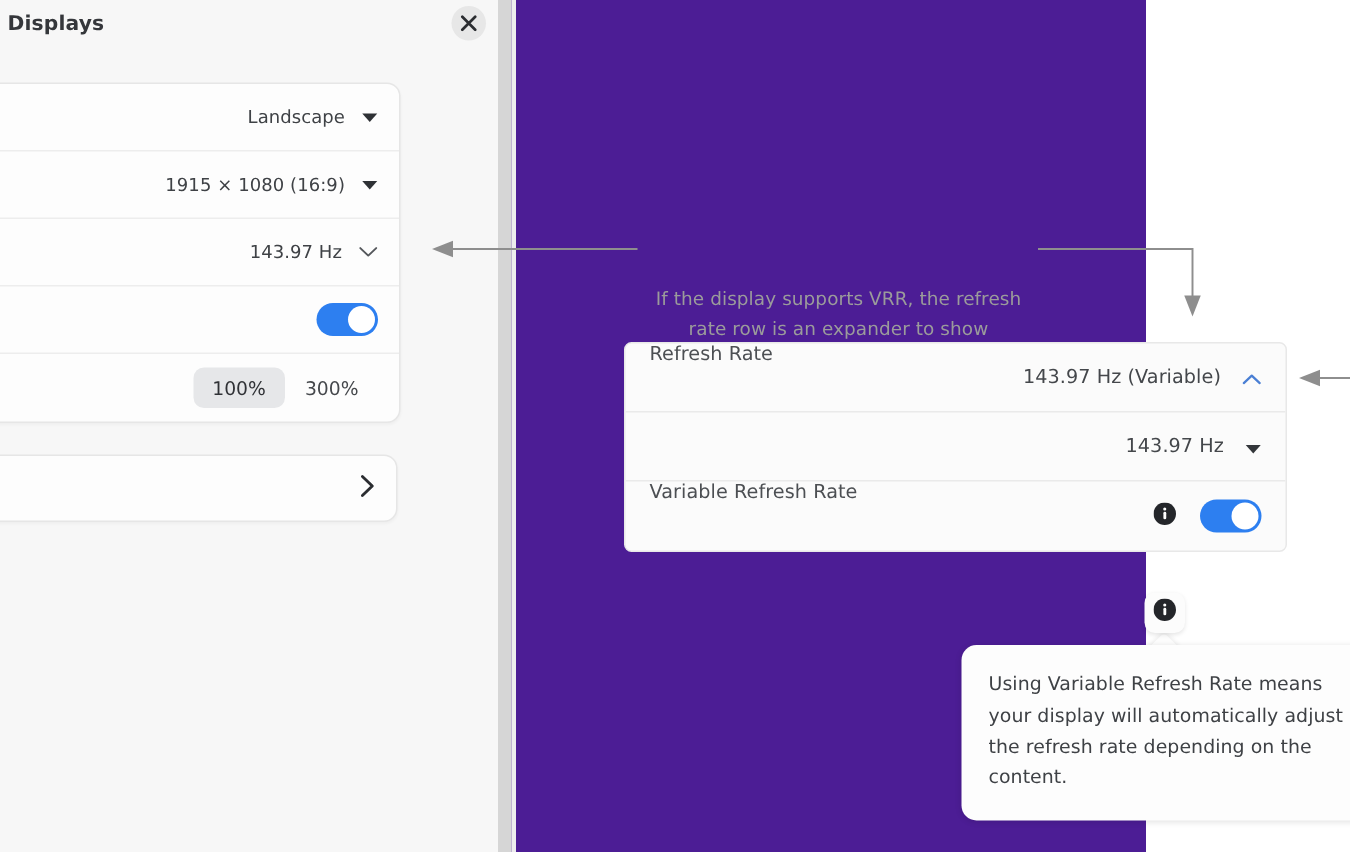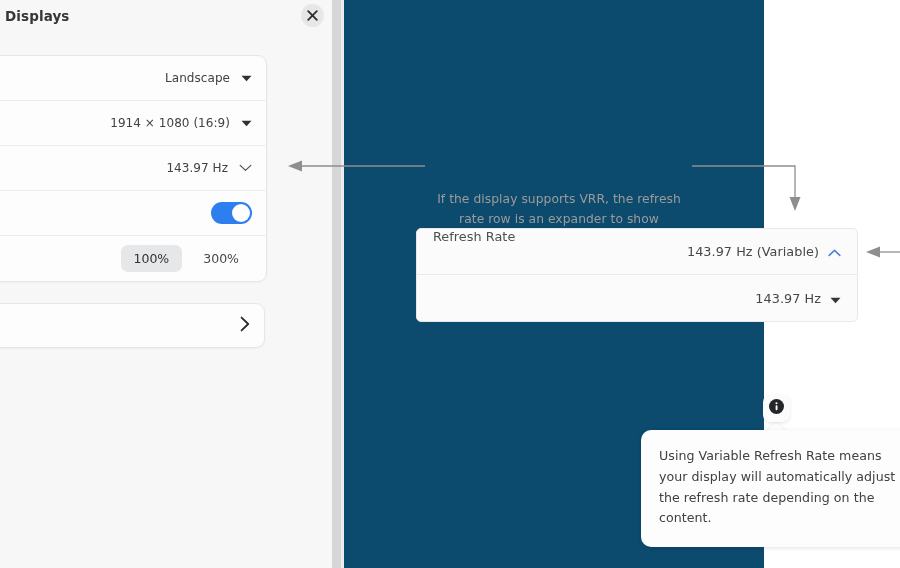--- a/index.html
+++ b/index.html
@@ -11,21 +11,21 @@
     height: 568px;
     overflow: hidden;
     background: #ffffff;
     font-family: "DejaVu Sans", "Liberation Sans", sans-serif;
     -webkit-font-smoothing: antialiased;
   }
   #stage {
     position: relative;
     width: 764px;
     height: 568px;
-    background: #0c4a6e;
+    background: #4c1d95;
   }
 
   
   .settings-window {
     position: absolute;
     left: 0;
     top: 0;
     width: 332px;
     height: 568px;
     background: #f7f7f7;
@@ -121,21 +121,21 @@
     top: 2px;
     width: 18px;
     height: 18px;
     border-radius: 50%;
     background: #ffffff;
   }
 
   .segmented {
     display: flex;
     align-items: center;
-    gap: 8px;
+    gap: 0px;
   }
   .seg {
     font-size: 12.5px;
     color: #45484c;
     padding: 6px 13px;
     border-radius: 7px;
     cursor: pointer;
   }
   .seg.active {
     background: #e6e7e9;
@@ -203,21 +203,21 @@
   .rr-row:last-child { border-bottom: none; }
   .rr-label {
     font-size: 12.8px;
     color: #4c4f53;
     letter-spacing: 0.05px;
   }
   .rr-right {
     margin-left: auto;
     display: flex;
     align-items: center;
-    gap: 9px;
+    gap: 14px;
   }
   .rr-value {
     font-size: 12.8px;
     color: #44474b;
     letter-spacing: 0.05px;
   }
 
   
   .tooltip-badge {
     position: absolute;
@@ -292,21 +292,21 @@
       <div class="pref-row">
         <span class="pref-value">Landscape</span>
         <span class="pref-caret">
           <svg width="11" height="7" viewBox="0 0 11 7">
             <path d="M0.5 0.7 L10.5 0.7 L5.5 6.3 Z" fill="#2e3135"></path>
           </svg>
         </span>
       </div>
 
       <div class="pref-row">
-        <span class="pref-value">1914 × 1080 (16:9)</span>
+        <span class="pref-value">1915 × 1080 (16:9)</span>
         <span class="pref-caret">
           <svg width="11" height="7" viewBox="0 0 11 7">
             <path d="M0.5 0.7 L10.5 0.7 L5.5 6.3 Z" fill="#2e3135"></path>
           </svg>
         </span>
       </div>
 
       <div class="pref-row">
         <span class="pref-value">143.97 Hz</span>
         <span class="pref-caret">
@@ -380,20 +380,35 @@
       <span class="rr-right">
         <span class="rr-value">143.97 Hz</span>
         <span>
           <svg width="11" height="7" viewBox="0 0 11 7">
             <path d="M0.5 0.7 L10.5 0.7 L5.5 6.3 Z" fill="#33363a"></path>
           </svg>
         </span>
       </span>
     </div>
 
+    <div class="rr-row">
+      <span class="rr-label">Variable Refresh Rate</span>
+      <span class="rr-right" style="gap:16px;">
+        <span>
+          <svg width="15" height="15" viewBox="0 0 15 15">
+            <circle cx="7.5" cy="7.5" r="7.5" fill="#24262a"></circle>
+            <circle cx="7.5" cy="4.3" r="1.05" fill="#ffffff"></circle>
+            <rect x="6.6" y="6.2" width="1.9" height="5" rx="0.9" fill="#ffffff"></rect>
+          </svg>
+        </span>
+        <span class="toggle">
+          <span class="knob"></span>
+        </span>
+      </span>
+    </div>
   </div>
 
   <div class="tooltip-badge">
     <span>
       <svg width="15" height="15" viewBox="0 0 15 15">
         <circle cx="7.5" cy="7.5" r="7.5" fill="#24262a"></circle>
         <circle cx="7.5" cy="4.3" r="1.05" fill="#ffffff"></circle>
         <rect x="6.6" y="6.2" width="1.9" height="5" rx="0.9" fill="#ffffff"></rect>
       </svg>
     </span>

